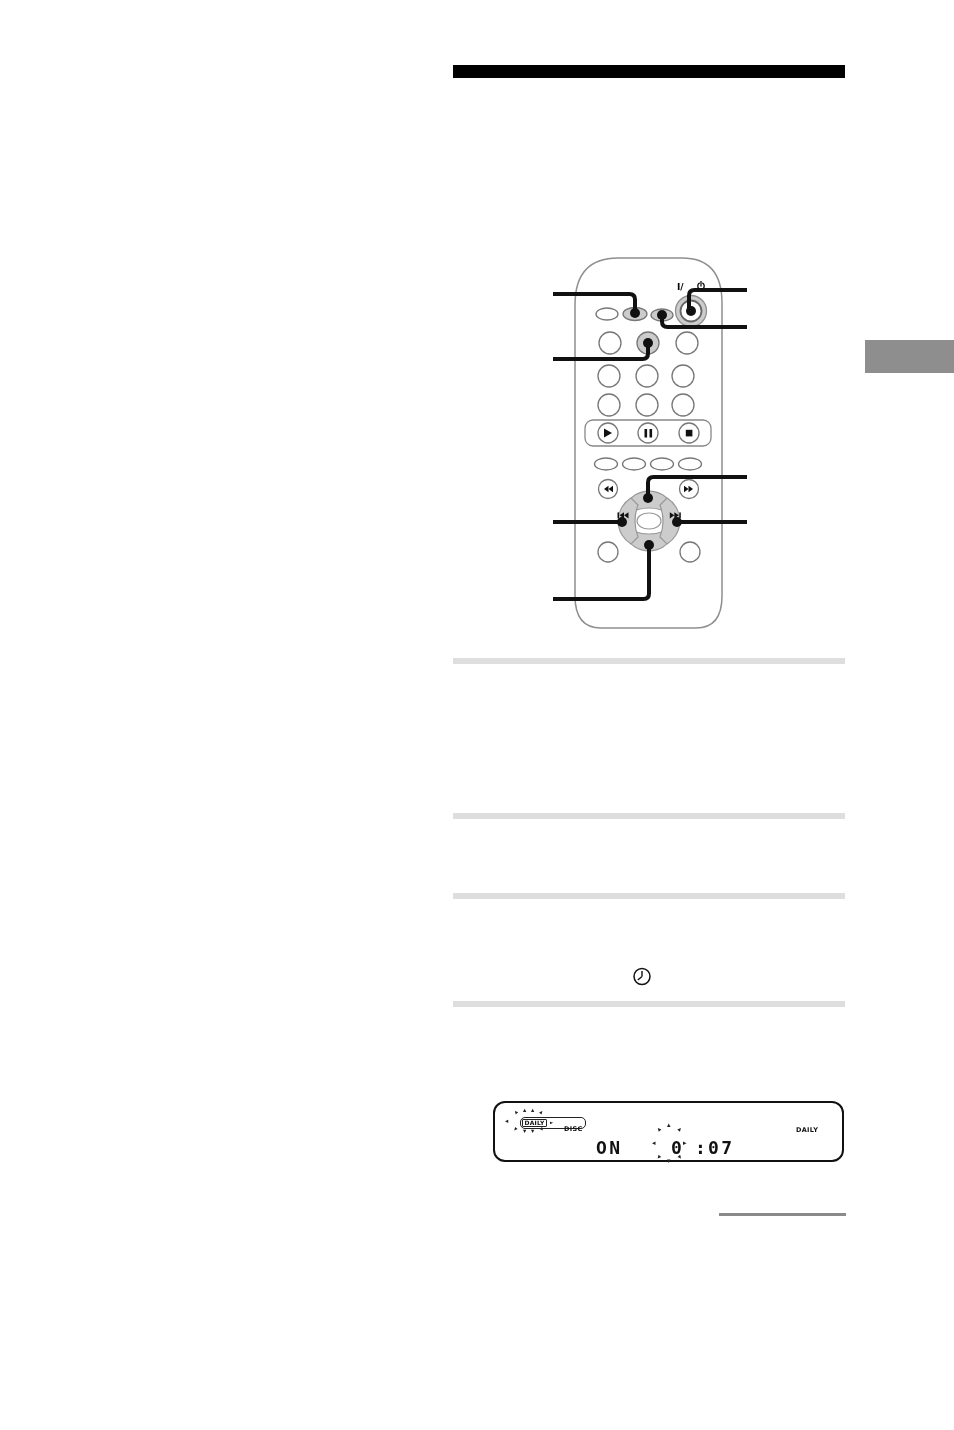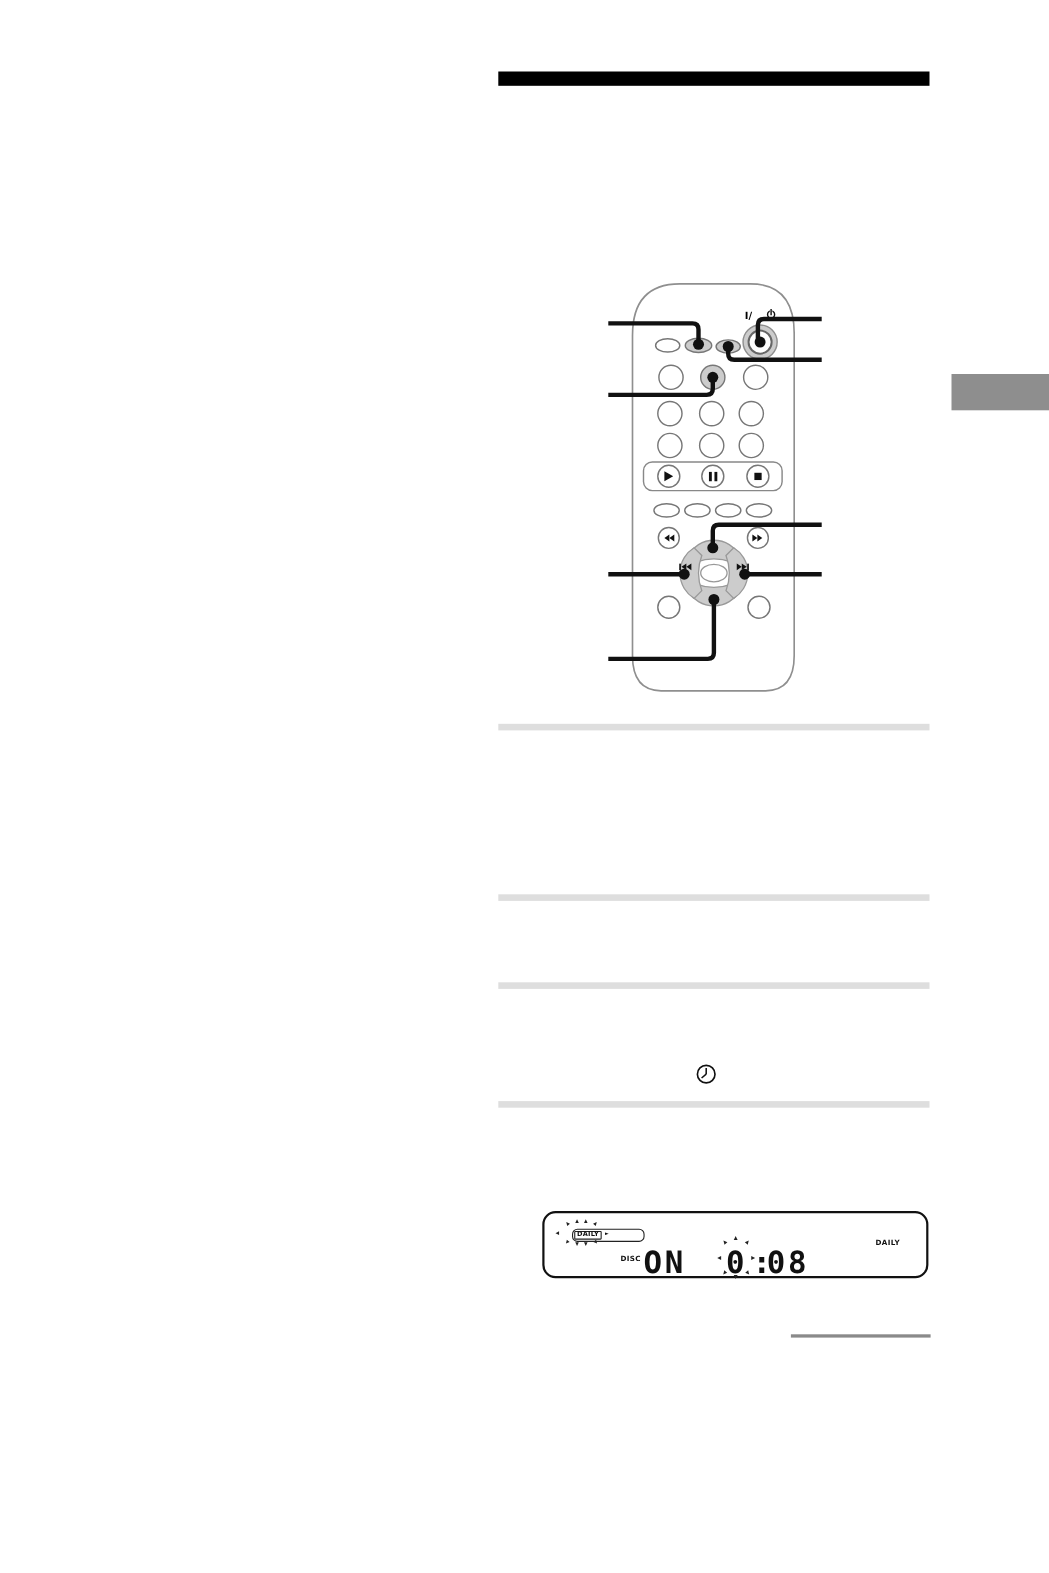--- a/index.html
+++ b/index.html
@@ -29,25 +29,25 @@
   }
   #display-panel .abs{position:absolute;}
   #daily-outer{left:25px;top:14px;width:66px;height:12px;border:1.5px solid #222;
     border-radius:5px;box-sizing:border-box;}
   #daily-box{left:1px;top:0.5px;border:1px solid #222;border-radius:1px;
     font-size:6px;font-weight:bold;line-height:6.5px;padding:0 1.5px;letter-spacing:0.2px;}
   #daily-arrow{left:29px;top:2px;font-size:4.5px;line-height:5px;}
   .ray{font-size:6.5px;line-height:6px;color:#222;}
   .ray.r-l{transform:rotate(-40deg);}
   .ray.r-r{transform:rotate(40deg);}
-  #disc-label{left:69px;top:37px;font-size:6.5px;font-weight:bold;letter-spacing:0.3px;}
+  #disc-label{left:69px;top:22px;font-size:6.5px;font-weight:bold;letter-spacing:0.3px;}
   #dbfb-label{left:301px;top:23px;font-size:6.5px;font-weight:bold;letter-spacing:0.3px;}
   .big-digit{
-    font-family:"DejaVu Sans Mono",monospace;font-weight:bold;font-size:28px;
-    line-height:27px;letter-spacing:2.5px;color:#111;
+    font-family:"DejaVu Sans Mono",monospace;font-weight:bold;font-size:18px;
+    line-height:27px;letter-spacing:2.5px;color:#111;margin-left:11px;
   }
   #disp-on{left:90px;top:31px;}
   #disp-hour{left:165px;top:31px;}
   #disp-colon{left:189px;top:31px;}
   #disp-min{left:202px;top:31px;}
   
   #bottom-rule{left:719px;top:1213px;width:127px;height:2.5px;background:#8a8a8a;}
 </style>
 </head>
 <body>
@@ -181,21 +181,21 @@
     <span class="abs ray" style="left:28px;top:25px;">▾</span>
     <span class="abs ray" style="left:36px;top:25px;">▾</span>
     <span class="abs ray r-l" style="left:45px;top:23px;">▾</span>
 
     <span class="abs" id="disc-label">DISC</span>
     <span class="abs" id="dbfb-label">DAILY</span>
 
     <span class="abs big-digit" id="disp-on">ON</span>
     <span class="abs big-digit" id="disp-hour">0</span>
     <span class="abs big-digit" id="disp-colon">:</span>
-    <span class="abs big-digit" id="disp-min">08</span>
+    <span class="abs big-digit" id="disp-min">07</span>
 
     <span class="abs ray" style="left:172px;top:19px;font-size:7px;">▴</span>
     <span class="abs ray r-l" style="left:162px;top:23px;font-size:7px;">▴</span>
     <span class="abs ray r-r" style="left:183px;top:23px;font-size:7px;">▴</span>
     <span class="abs ray" style="left:157px;top:37px;font-size:7px;">◂</span>
     <span class="abs ray" style="left:188px;top:37px;font-size:7px;">▸</span>
     <span class="abs ray r-r" style="left:162px;top:51px;font-size:7px;">▾</span>
     <span class="abs ray" style="left:172px;top:55px;font-size:7px;">▾</span>
     <span class="abs ray r-l" style="left:183px;top:51px;font-size:7px;">▾</span>
   </div>

